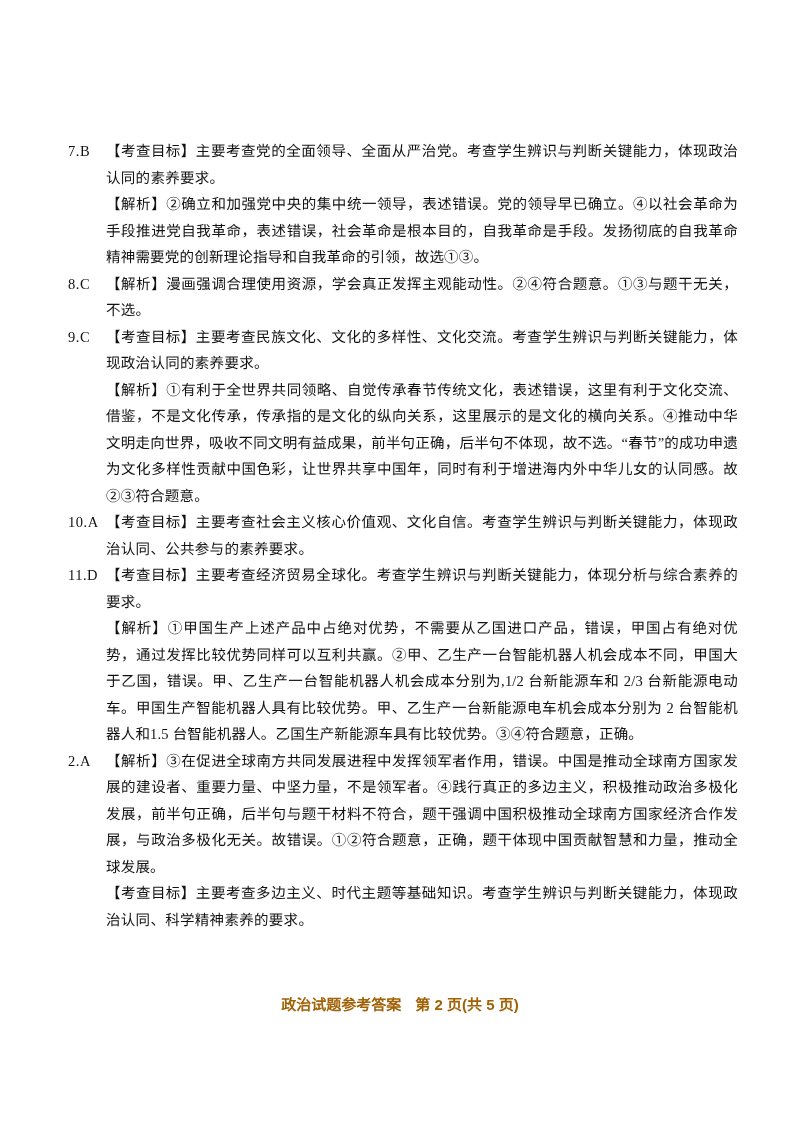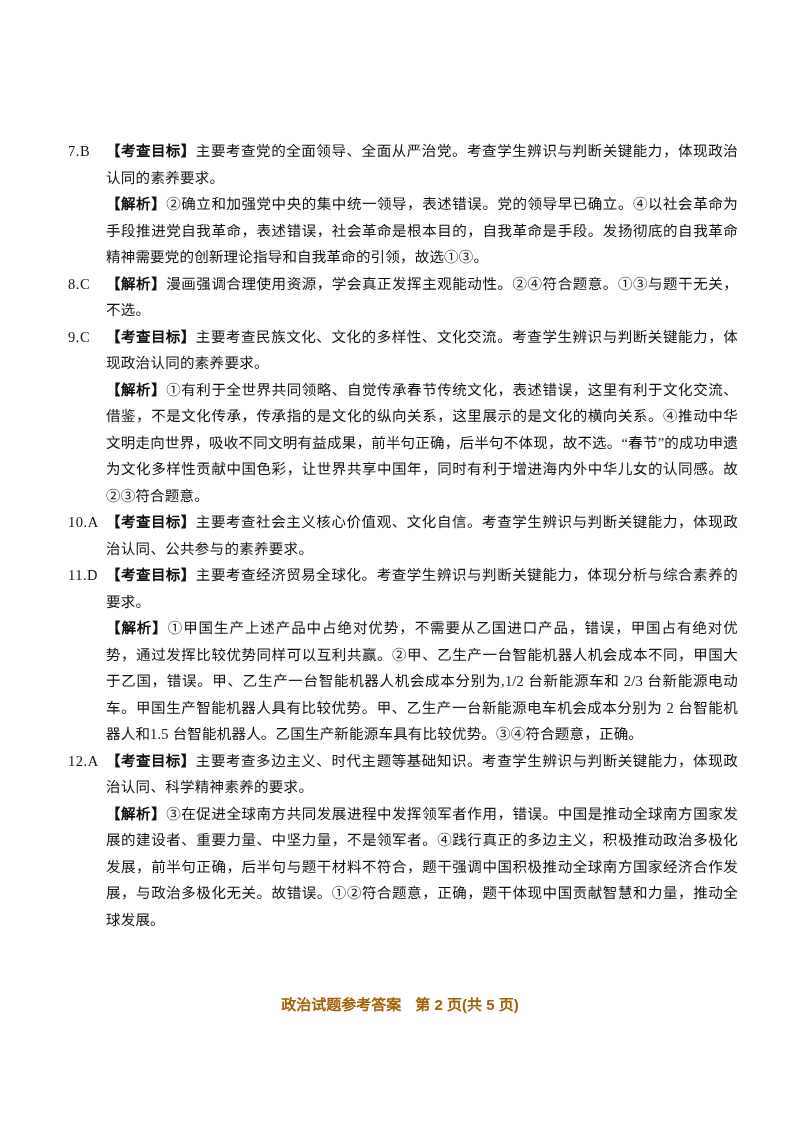--- a/index.html
+++ b/index.html
@@ -47,21 +47,21 @@
   .qbody p {
     margin: 0;
     font-size: 14.5px;
     line-height: 26.5px;
     text-align: justify;
     text-justify: inter-ideograph;
     word-break: break-all;
   }
   .lbl {
     font-family: "Liberation Sans", sans-serif;
-    font-weight: bold;
+    font-weight: normal;
     letter-spacing: 0.2px;
   }
   .obj-text {
     
     letter-spacing: 0.3px;
   }
   .ana-text {
     letter-spacing: 0.2px;
   }
   .footer {
@@ -118,24 +118,24 @@
 
     <section class="qa">
       <div class="qnum">11.D</div>
       <div class="qbody">
         <p><span class="lbl">【考查目标】</span><span class="obj-text">主要考查经济贸易全球化。考查学生辨识与判断关键能力，体现分析与综合素养的要求。</span></p>
         <p><span class="lbl">【解析】</span><span class="ana-text">①甲国生产上述产品中占绝对优势，不需要从乙国进口产品，错误，甲国占有绝对优势，通过发挥比较优势同样可以互利共赢。②甲、乙生产一台智能机器人机会成本不同，甲国大于乙国，错误。甲、乙生产一台智能机器人机会成本分别为,1/2 台新能源车和 2/3 台新能源电动车。甲国生产智能机器人具有比较优势。甲、乙生产一台新能源电车机会成本分别为 2 台智能机器人和1.5 台智能机器人。乙国生产新能源车具有比较优势。③④符合题意，正确。</span></p>
       </div>
     </section>
 
     <section class="qa">
-      <div class="qnum">12.A</div>
+      <div class="qnum">2.A</div>
       <div class="qbody">
+        <p><span class="lbl">【解析】</span><span class="ana-text">③在促进全球南方共同发展进程中发挥领军者作用，错误。中国是推动全球南方国家发展的建设者、重要力量、中坚力量，不是领军者。④践行真正的多边主义，积极推动政治多极化发展，前半句正确，后半句与题干材料不符合，题干强调中国积极推动全球南方国家经济合作发展，与政治多极化无关。故错误。①②符合题意，正确，题干体现中国贡献智慧和力量，推动全球发展。</span></p>
         <p><span class="lbl">【考查目标】</span><span class="obj-text">主要考查多边主义、时代主题等基础知识。考查学生辨识与判断关键能力，体现政治认同、科学精神素养的要求。</span></p>
-        <p><span class="lbl">【解析】</span><span class="ana-text">③在促进全球南方共同发展进程中发挥领军者作用，错误。中国是推动全球南方国家发展的建设者、重要力量、中坚力量，不是领军者。④践行真正的多边主义，积极推动政治多极化发展，前半句正确，后半句与题干材料不符合，题干强调中国积极推动全球南方国家经济合作发展，与政治多极化无关。故错误。①②符合题意，正确，题干体现中国贡献智慧和力量，推动全球发展。</span></p>
       </div>
     </section>
 
   </main>
 
   <footer class="footer">
     <span class="footer-title">政治试题参考答案</span><span class="footer-page">第 2 页(共 5 页)</span>
   </footer>
 </div>
 

